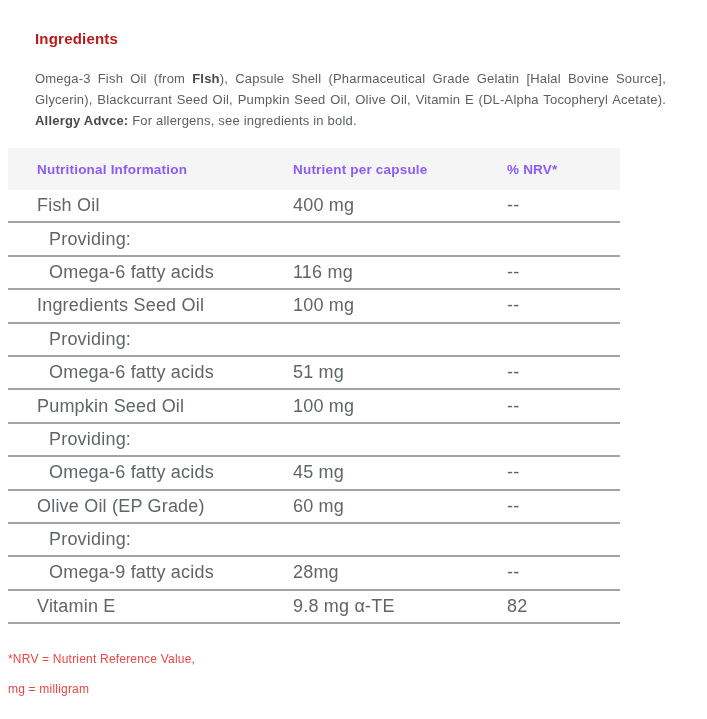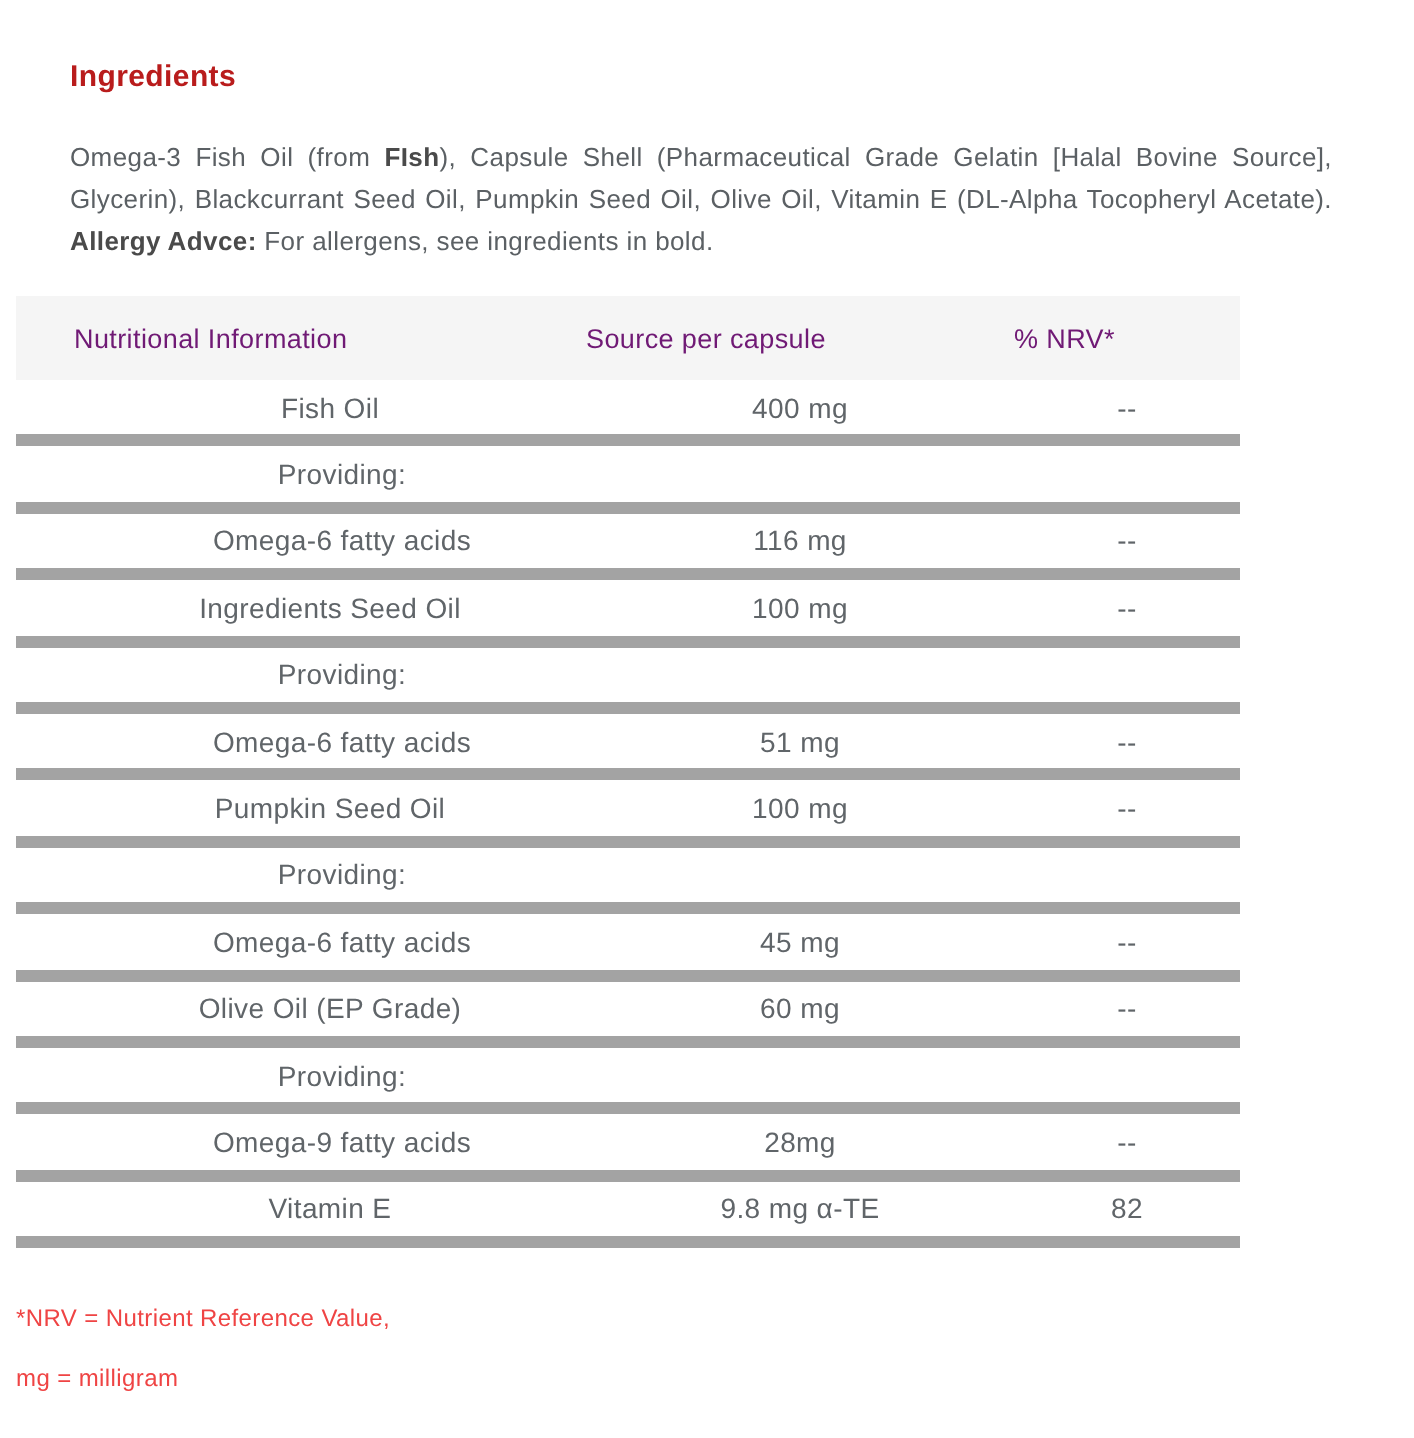--- a/index.html
+++ b/index.html
@@ -32,36 +32,35 @@
     margin: 17px 0 0 8px;
     width: 612px;
   }
   .nt-header {
     display: grid;
     grid-template-columns: 285px 214px 1fr;
     align-items: center;
     height: 42px;
     background: #f5f5f5;
     font-size: 13.5px;
-    font-weight: normal;
-    color: #701a75;
+    font-weight: bold;
+    color: #8b5cf6;
     letter-spacing: 0.2px;
   }
   .nt-header .c1 { padding-left: 29px; }
   .nt-row {
     display: grid;
     grid-template-columns: 285px 214px 1fr;
     align-items: center;
     height: 33.4px;
-    border-bottom: 6px solid #a3a3a3;
-    font-size: 14px;
+    border-bottom: 2px solid #a3a3a3;
+    font-size: 18px;
     color: #606569;
     letter-spacing: 0.2px;
     background: #ffffff;
-    text-align: center;
   }
   .nt-row .c1 { padding-left: 29px; }
   .nt-row.indent .c1 { padding-left: 41px; }
   .footnotes { margin: 28px 0 0 8px; }
   .footnote {
     font-size: 12px;
     color: #ef4444;
     letter-spacing: 0.2px;
     margin-bottom: 16px;
   }
@@ -69,21 +68,21 @@
 </head>
 <body>
 
 <h2 class="section-heading">Ingredients</h2>
 
 <p class="ingredients-paragraph"><span>Omega-3 Fish Oil (from </span><b>FIsh</b><span>), Capsule Shell (Pharmaceutical Grade Gelatin [Halal Bovine Source], Glycerin), Blackcurrant Seed Oil, Pumpkin Seed Oil, Olive Oil, Vitamin E (DL-Alpha Tocopheryl Acetate). </span><b>Allergy Advce:</b><span> For allergens, see ingredients in bold.</span></p>
 
 <div class="nutrition-table">
   <div class="nt-header">
     <div class="c1">Nutritional Information</div>
-    <div class="c2">Source per capsule</div>
+    <div class="c2">Nutrient per capsule</div>
     <div class="c3">% NRV*</div>
   </div>
   <div id="table-body">
       <div class="nt-row">
         <div class="c1">Fish Oil</div>
         <div class="c2">400 mg</div>
         <div class="c3">--</div>
       </div>
       <div class="nt-row indent">
         <div class="c1">Providing:</div>

